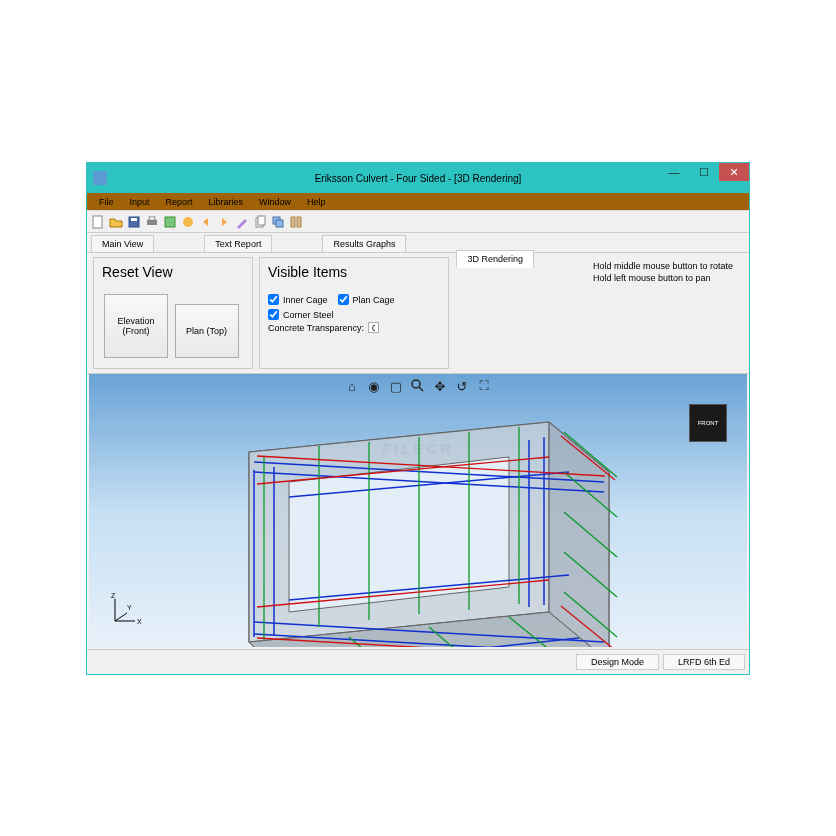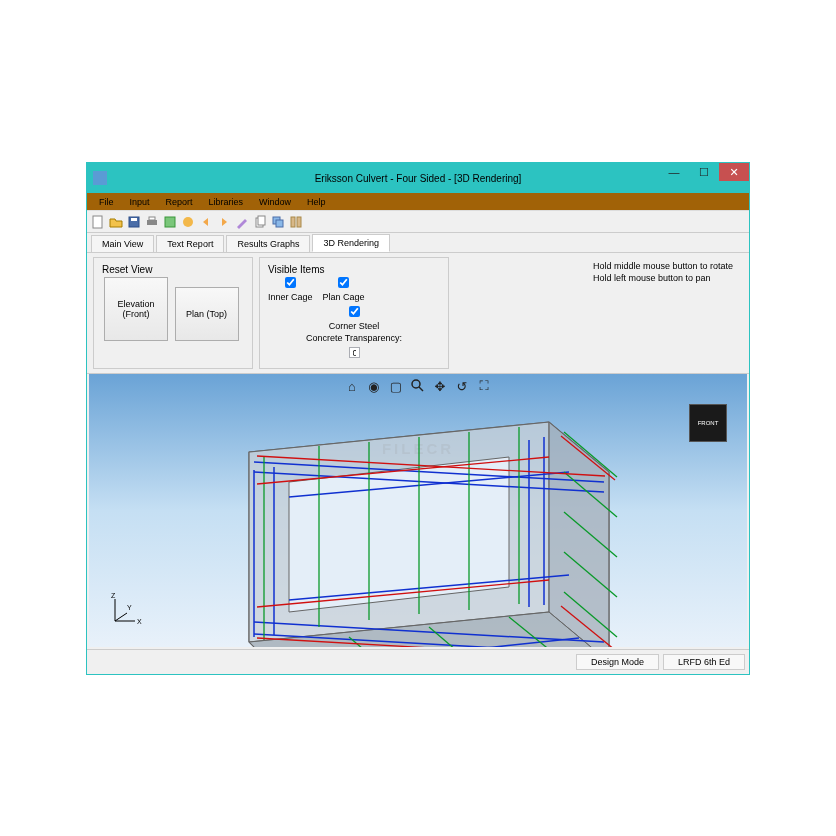--- a/index.html
+++ b/index.html
@@ -54,54 +54,55 @@
   background: #f0f0f0;
 }
 .tb-icon { width: 14px; height: 14px; display: inline-block; }
 .tabs {
   height: 20px;
   display: flex;
   align-items: flex-end;
   background: #f0f0f0;
   padding-left: 4px;
   border-bottom: 1px solid #ccc;
+  gap: 48px;
 }
 .tab {
   padding: 3px 10px;
   border: 1px solid #ccc;
   border-bottom: none;
   background: #f5f5f5;
   margin-right: 2px;
   font-size: 9px;
 }
-.tab.active { background: #fff; border-bottom: 1px solid #fff; position: relative; top: 0; }
+.tab.active { background: #fff; border-bottom: 1px solid #fff; position: relative; top: 16px; }
 .controls-row {
   display: flex;
   padding: 4px 6px;
   gap: 6px;
   background: #f0f0f0;
   border-bottom: 1px solid #ccc;
 }
 .groupbox {
   border: 1px solid #ccc;
   padding: 6px 8px 8px 8px;
   position: relative;
 }
-.groupbox-title { font-size: 10px; margin-bottom: 0; }
+.groupbox-title { font-size: 14px; margin-bottom: 12px; }
 .btn {
   display: inline-block;
   border: 1px solid #adadad;
   background: linear-gradient(#f8f8f8,#e8e8e8);
   padding: 21px 0;
   width: 64px;
   text-align: center;
   font-size: 9px;
   margin: 2px;
 }
-.checkbox-row { display: flex; align-items: center; gap: 4px; margin: 2px 0; flex-direction: column; }
+.checkbox-row { display: flex; align-items: center; gap: 4px; margin: 2px 0; }
 .checkbox-row input { width: 11px; height: 11px; }
 .text-input { width: 40px; border: 1px solid #abadb3; padding: 1px 3px; font-size: 9px; background: #fff; }
 .instructions { margin-left: auto; padding: 4px 10px; line-height: 1.3; font-size: 9px; }
 .viewport {
   flex: 1;
   position: relative;
   background: linear-gradient(180deg,#6aa3d6 0%, #c5dff3 50%, #e8f1fa 100%);
   margin: 0 2px 2px 2px;
   overflow: hidden;
 }

